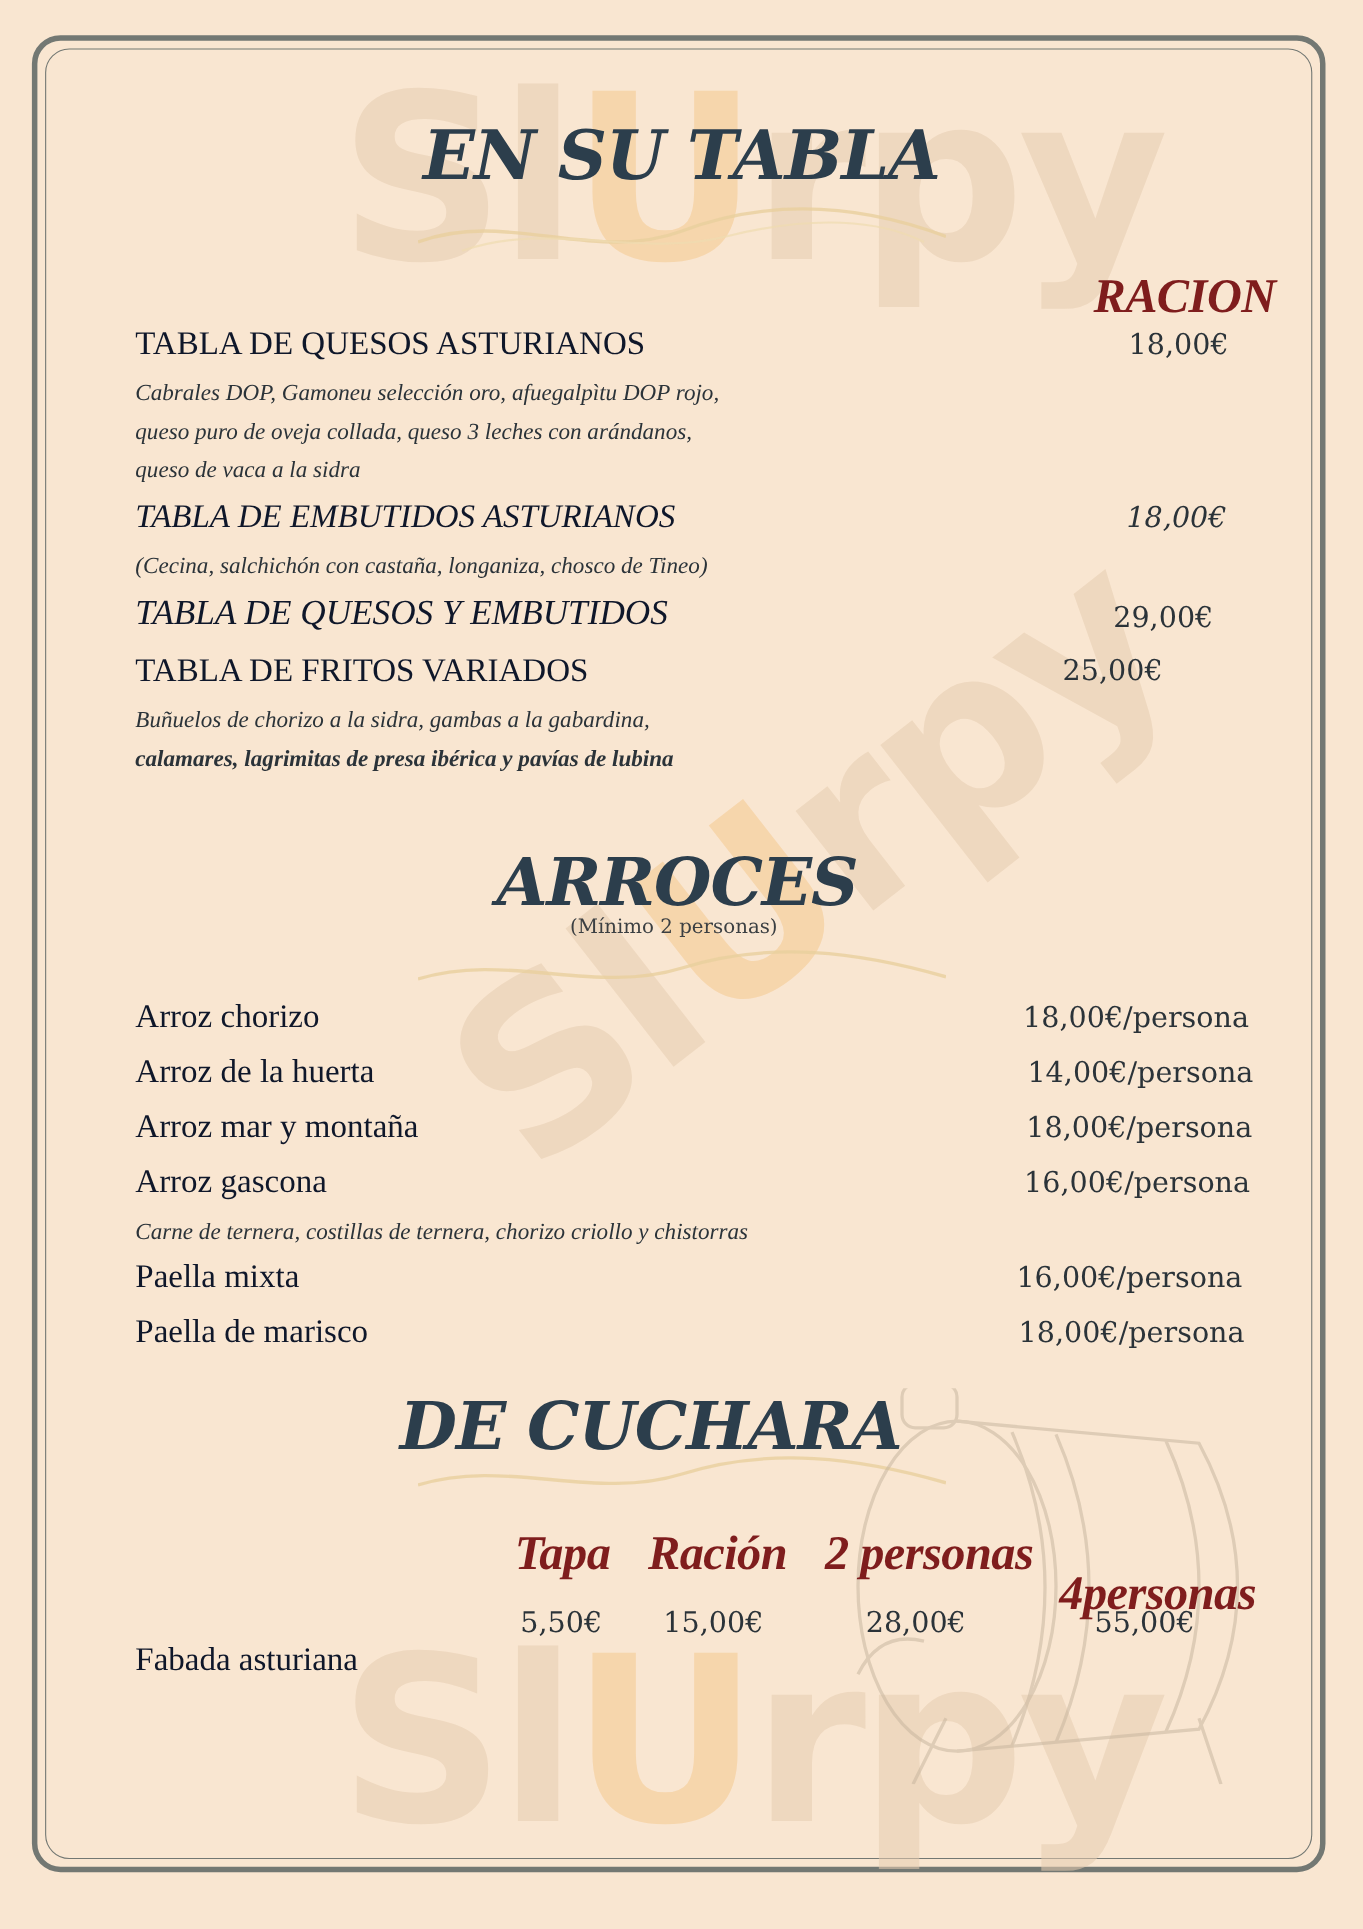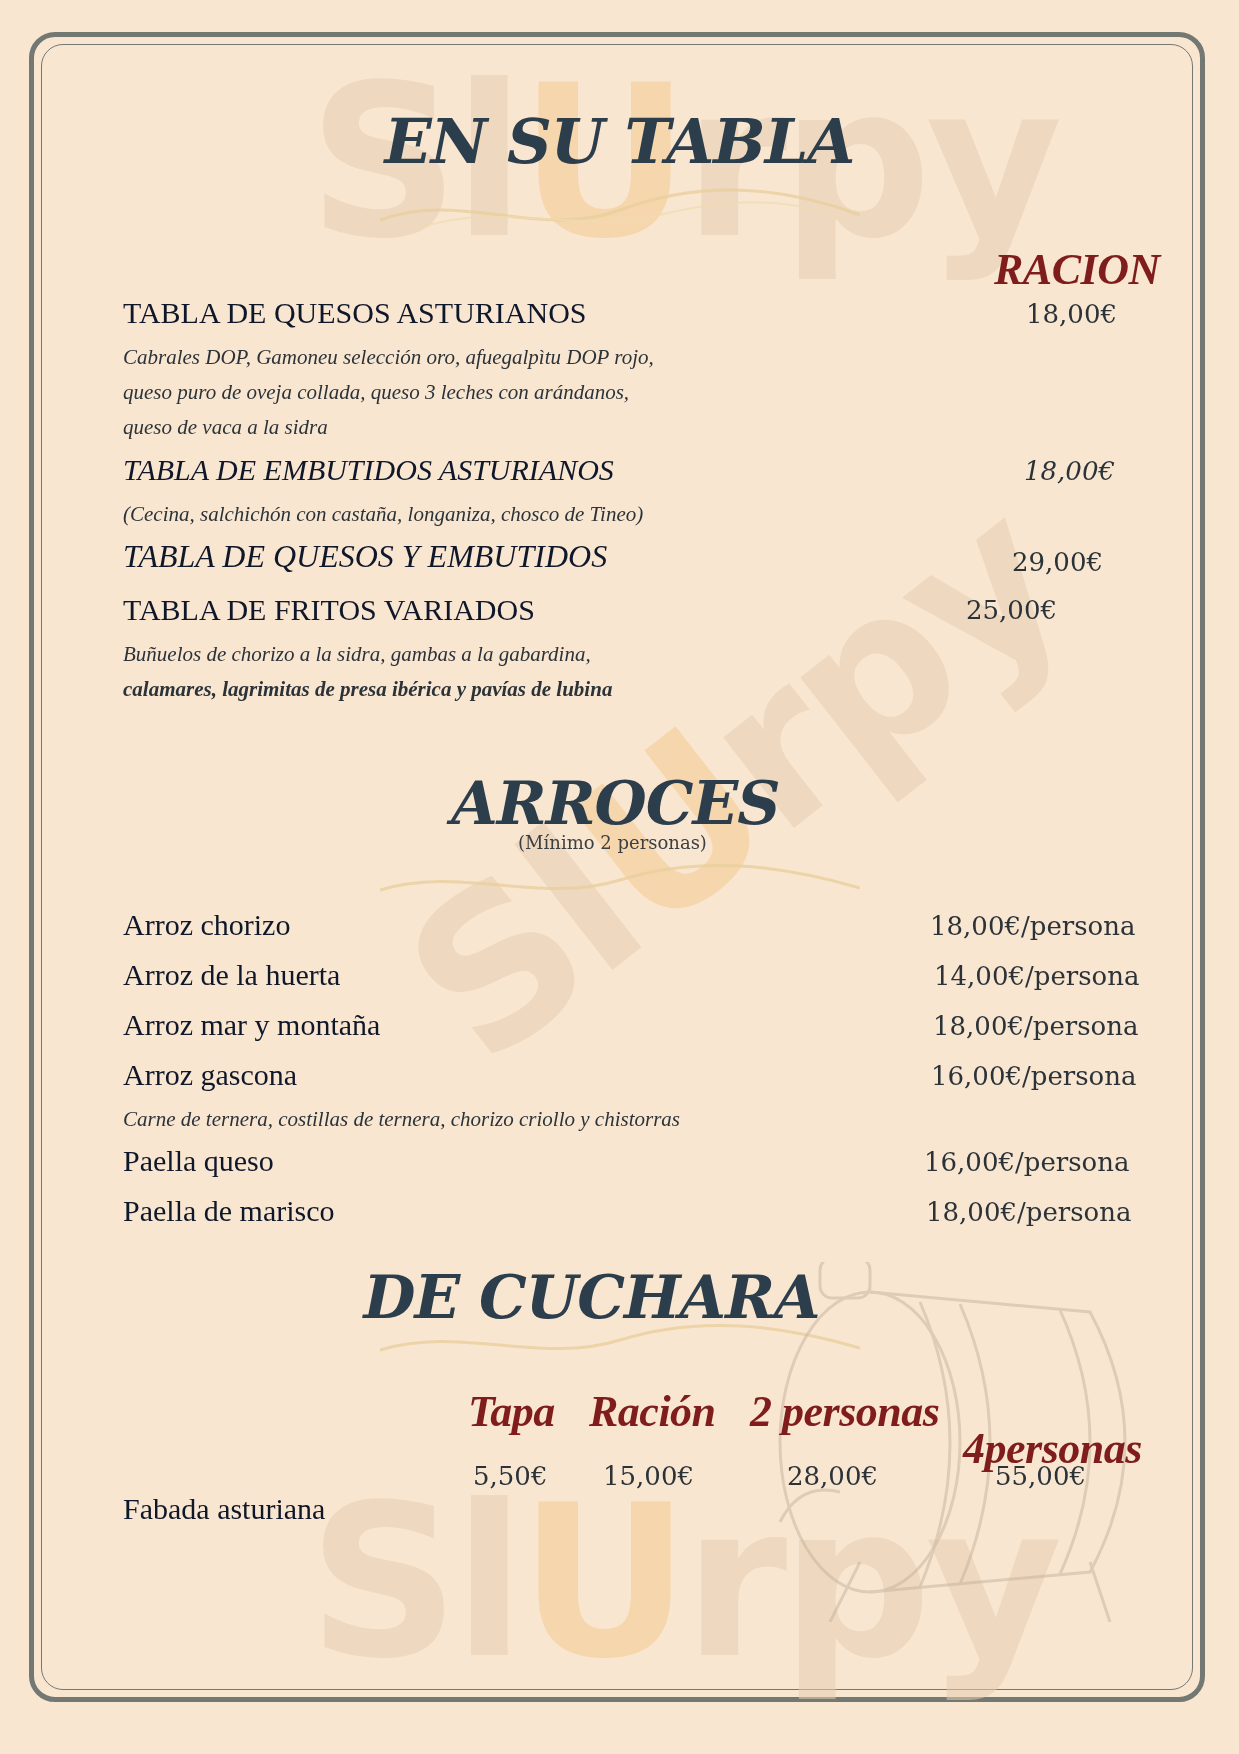--- a/index.html
+++ b/index.html
@@ -126,21 +126,21 @@
 <div class="item-name" style="top:958px;">Arroz de la huerta</div>
 <div class="price" style="left:934px; top:961px;">14,00€/persona</div>
 
 <div class="item-name" style="top:1008px;">Arroz mar y montaña</div>
 <div class="price" style="left:933px; top:1011px;">18,00€/persona</div>
 
 <div class="item-name" style="top:1058px;">Arroz gascona</div>
 <div class="price" style="left:931px; top:1061px;">16,00€/persona</div>
 <div class="item-desc" style="top:1107px;">Carne de ternera, costillas de ternera, chorizo criollo y chistorras</div>
 
-<div class="item-name" style="top:1144px;">Paella queso</div>
+<div class="item-name" style="top:1144px;">Paella mixta</div>
 <div class="price" style="left:924px; top:1147px;">16,00€/persona</div>
 
 <div class="item-name" style="top:1194px;">Paella de marisco</div>
 <div class="price" style="left:926px; top:1197px;">18,00€/persona</div>
 
 <div class="section-title" style="top:1262px; font-size:60px; left:-28px;">DE CUCHARA</div>
 
 <div class="col-head" style="left:468px; top:1386px;">Tapa</div>
 <div class="col-head" style="left:589px; top:1386px;">Ración</div>
 <div class="col-head" style="left:750px; top:1386px;">2 personas</div>

